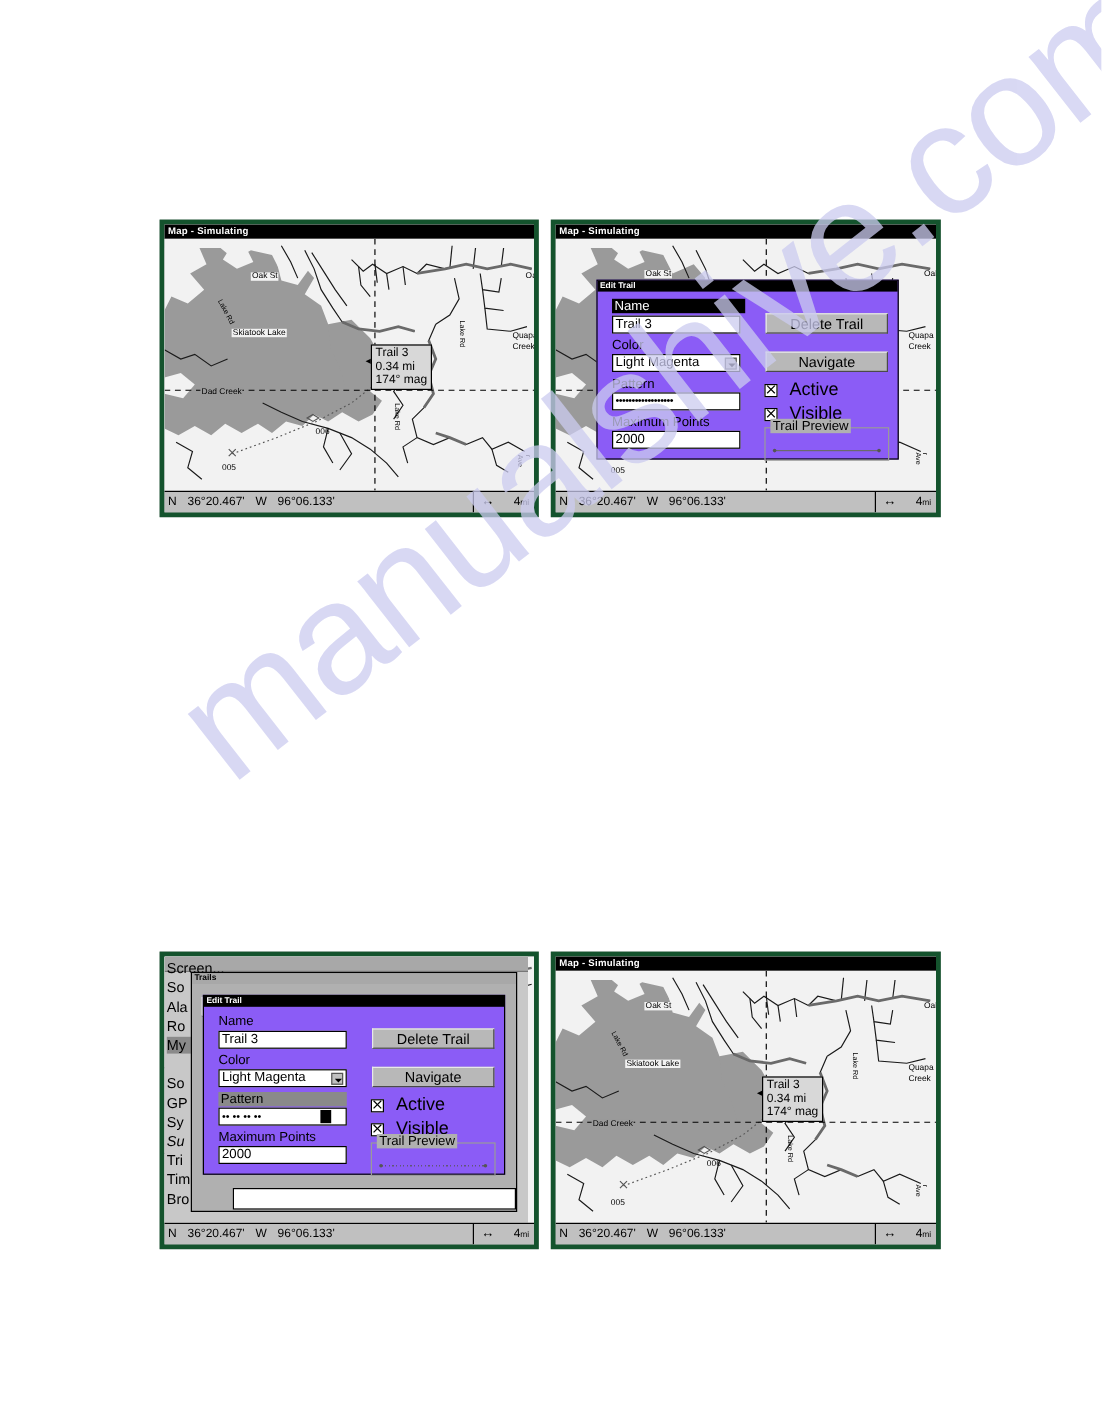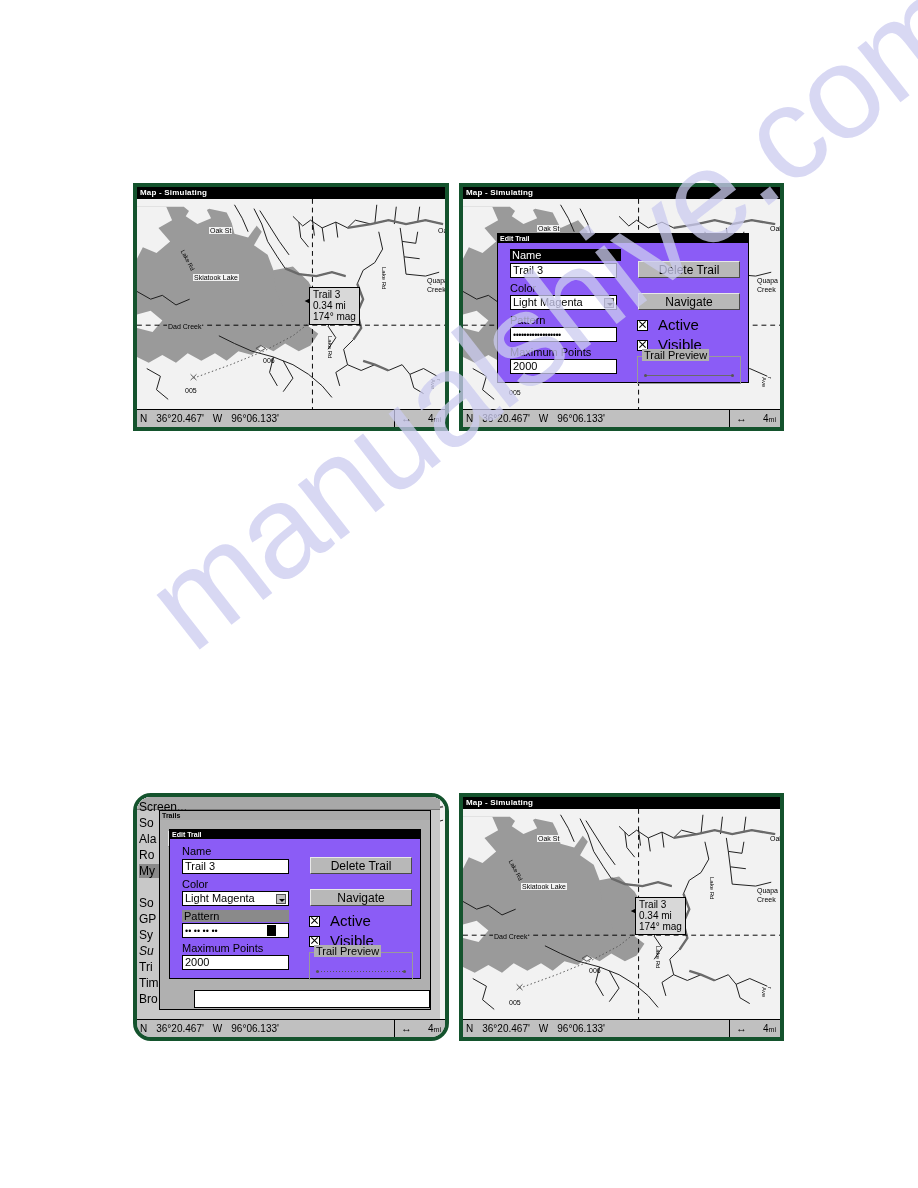--- a/index.html
+++ b/index.html
@@ -27,21 +27,21 @@
   
   .panel{
     position:absolute;
     border:4px solid #14532d;
     background:#b8b8b8;
     overflow:hidden;
     box-sizing:border-box;
   }
   .panel.tl{left:133px;top:183px;width:316px;height:248px;}
   .panel.tr{left:459px;top:183px;width:325px;height:248px;}
-  .panel.bl{left:133px;top:793px;width:316px;height:248px;border-radius:18px;}
+  .panel.bl{left:133px;top:793px;width:316px;height:248px;}
   .panel.br{left:459px;top:793px;width:325px;height:248px;}
 
   .titlebar{
     position:absolute;left:0;top:0;right:0;height:12px;
     background:#000;color:#fff;
     font-size:8px;line-height:12px;
     padding-left:3px;font-weight:bold;
     letter-spacing:.2px;
     box-sizing:border-box;
   }

